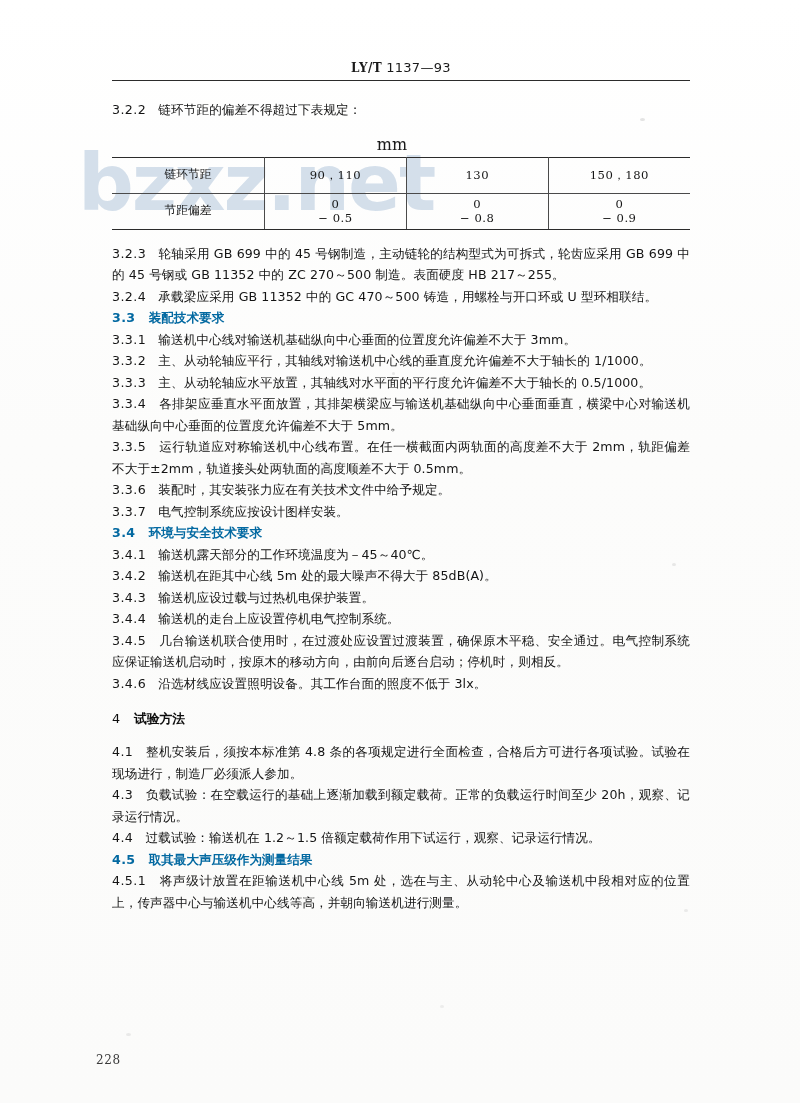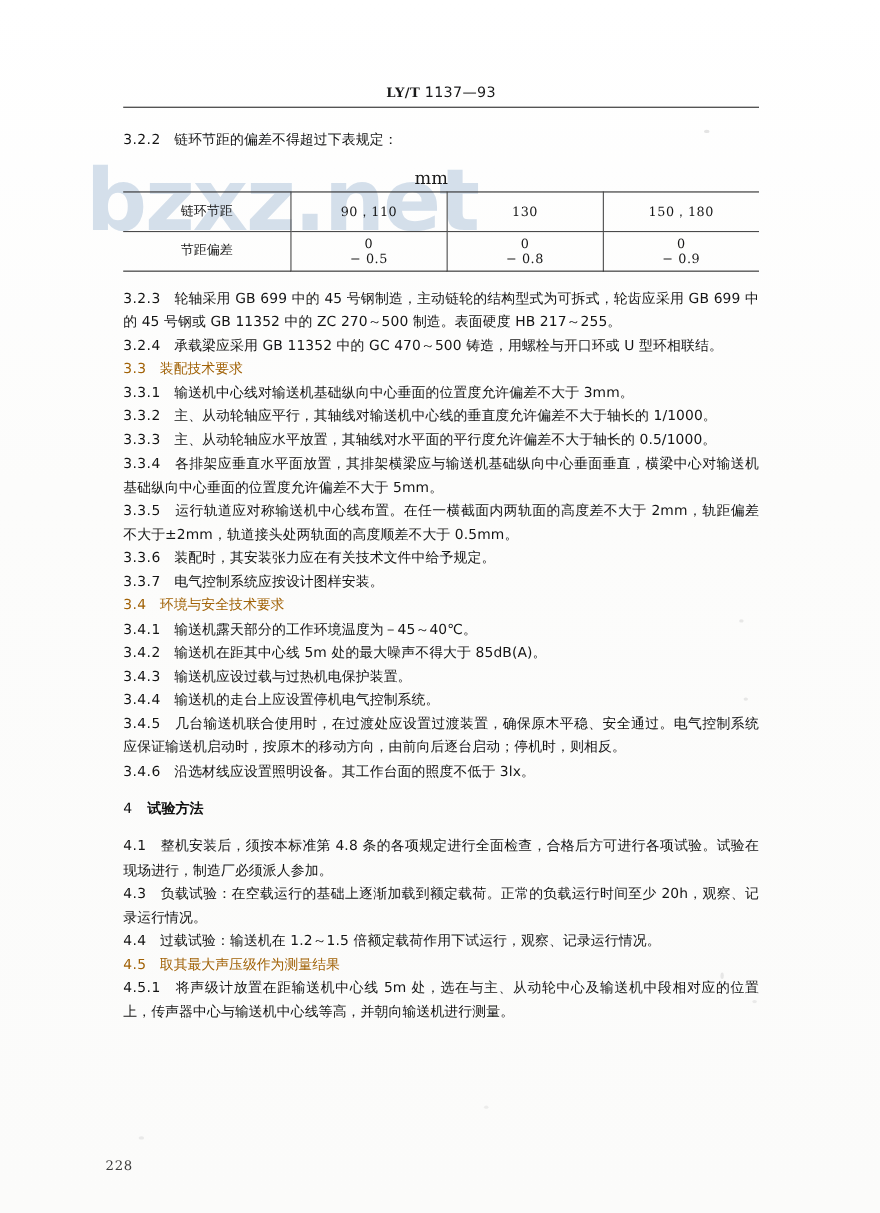--- a/index.html
+++ b/index.html
@@ -27,21 +27,21 @@
 
   .content {
     position: absolute;
     left: 112px;
     top: 0;
     width: 578px;
   }
 
   
   .doc-header {
-    margin-top: 76px;
+    margin-top: 60px;
     text-align: center;
     font-size: 12.5px;
     color: #1a1a1a;
     letter-spacing: .3px;
   }
   .doc-header .std-prefix {
     font-family: "DejaVu Serif", "Liberation Serif", serif;
     font-weight: bold;
     font-size: 12px;
   }
@@ -75,22 +75,23 @@
     line-height: 22px;
     font-weight: bold;
     color: #0d0d0d;
     margin: 0;
   }
   .sec-heading .num { font-weight: normal; }
 
   .sub-heading {
     font-size: 12.6px;
     line-height: 21.5px;
-    color: #a16207;
-    margin: 0;
+    color: #0369a1;
+    margin: 0;
+    font-weight: bold;
   }
 
   
   .table-block { margin-top: 14px; }
   .unit-label {
     text-align: center;
     font-size: 16px;
     color: #1a1a1a;
     padding-right: 18px;
     padding-bottom: 3px;

